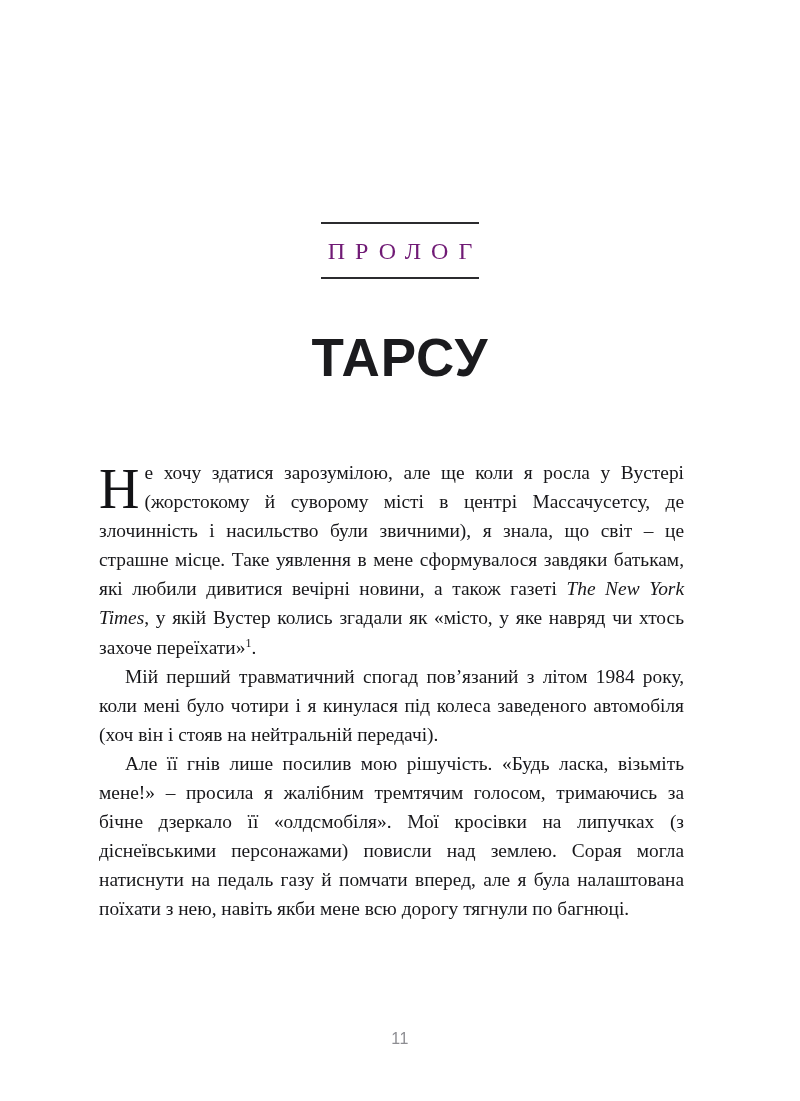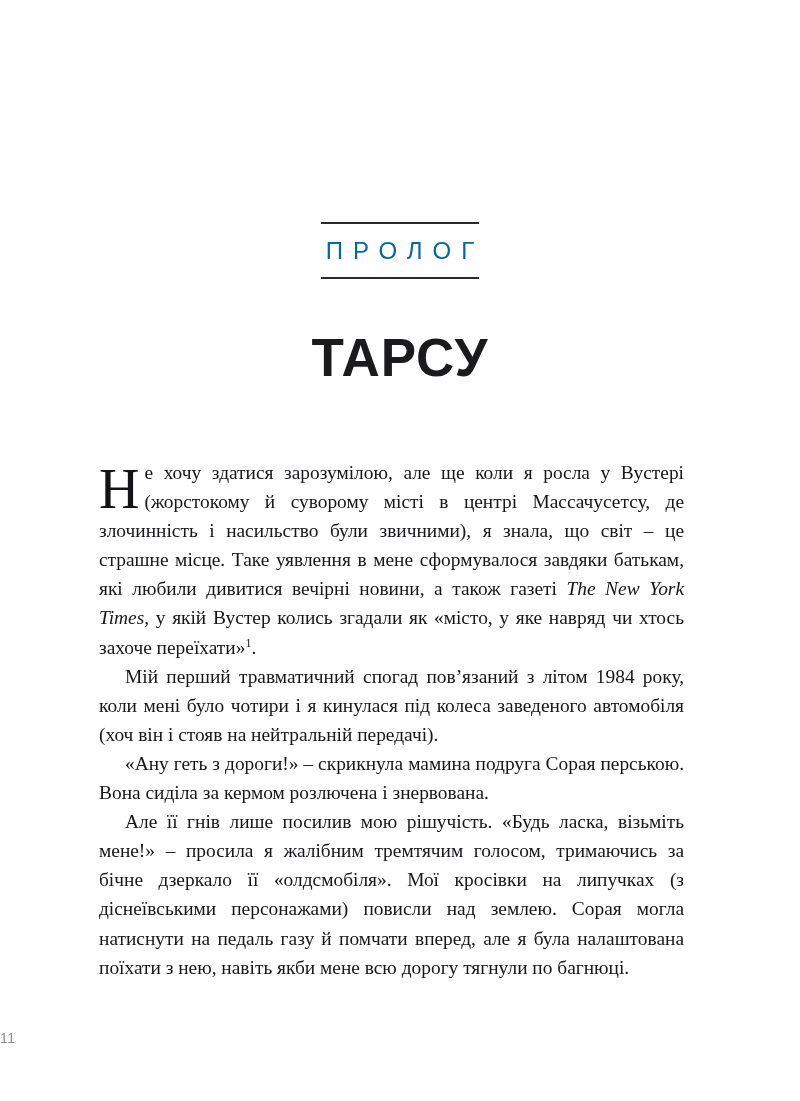--- a/index.html
+++ b/index.html
@@ -31,27 +31,27 @@
   .rule {
     width: 158px;
     height: 2px;
     background: #2b2b2e;
     margin: 0 auto;
   }
   .rule-top { margin-bottom: 14px; }
   .rule-bottom { margin-top: 13px; }
 
   .eyebrow {
-    font-family: Liberation Sans, sans-serif;
+    font-family: Liberation Serif, serif;
     font-weight: 300;
     font-size: 24px;
     line-height: 26px;
     letter-spacing: 10px;
     text-indent: 10px;
-    color: #0369a1;
+    color: #701a75;
     white-space: nowrap;
   }
 
   .chapter-title {
     margin-top: 51px;
     font-family: "Liberation Sans", "DejaVu Sans", sans-serif;
     font-weight: 700;
     font-size: 53px;
     line-height: 56px;
     letter-spacing: 1px;
@@ -100,22 +100,23 @@
     vertical-align: super;
     line-height: 0;
   }
 
   
   .folio {
     position: absolute;
     left: 0;
     right: 0;
     top: 1030px;
+    text-align: center;
     font-family: "Liberation Sans", "DejaVu Sans", sans-serif;
-    font-size: 14px;
+    font-size: 16px;
     color: #8d8d92;
     letter-spacing: 0.5px;
   }
 </style>
 </head>
 <body>
 
 <div class="page">
 
   <div class="chapter-head">
@@ -126,21 +127,20 @@
   </div>
 
   <div class="body-text">
 
     <p class="first">
       <span class="dropcap">Н</span><span>е хочу здатися зарозумілою, але ще коли я росла у Вустері (жорстокому й суворому місті в центрі Массачусетсу, де злочинність і насильство були звичними), я знала, що світ – це страшне місце. Таке уявлення в мене сформувалося завдяки батькам, які любили дивитися вечірні новини, а також газеті </span><span class="nyt">The New York Times</span><span>, у якій Вустер колись згадали як «місто, у яке навряд чи хтось захоче переїхати»</span><span class="footnote-ref">1</span><span>.</span>
     </p>
 
     <p>Мій перший травматичний спогад пов’язаний з літом 1984 року, коли мені було чотири і я кинулася під колеса заведеного автомобіля (хоч він і стояв на нейтральній передачі).</p>
 
-    <p>«Ану геть з дороги!» – скрикнула мамина подруга Сорая перською. Вона сиділа за кермом розлючена і знервована.</p>
 
     <p>Але її гнів лише посилив мою рішучість. «Будь ласка, візьміть мене!» – просила я жалібним тремтячим голосом, тримаючись за бічне дзеркало її «олдсмобіля». Мої кросівки на липучках (з діснеївськими персонажами) повисли над землею. Сорая могла натиснути на педаль газу й помчати вперед, але я була налаштована поїхати з нею, навіть якби мене всю дорогу тягнули по багнюці.</p>
 
   </div>
 
   <div class="folio">11</div>
 
 </div>
 
 </body></html>

